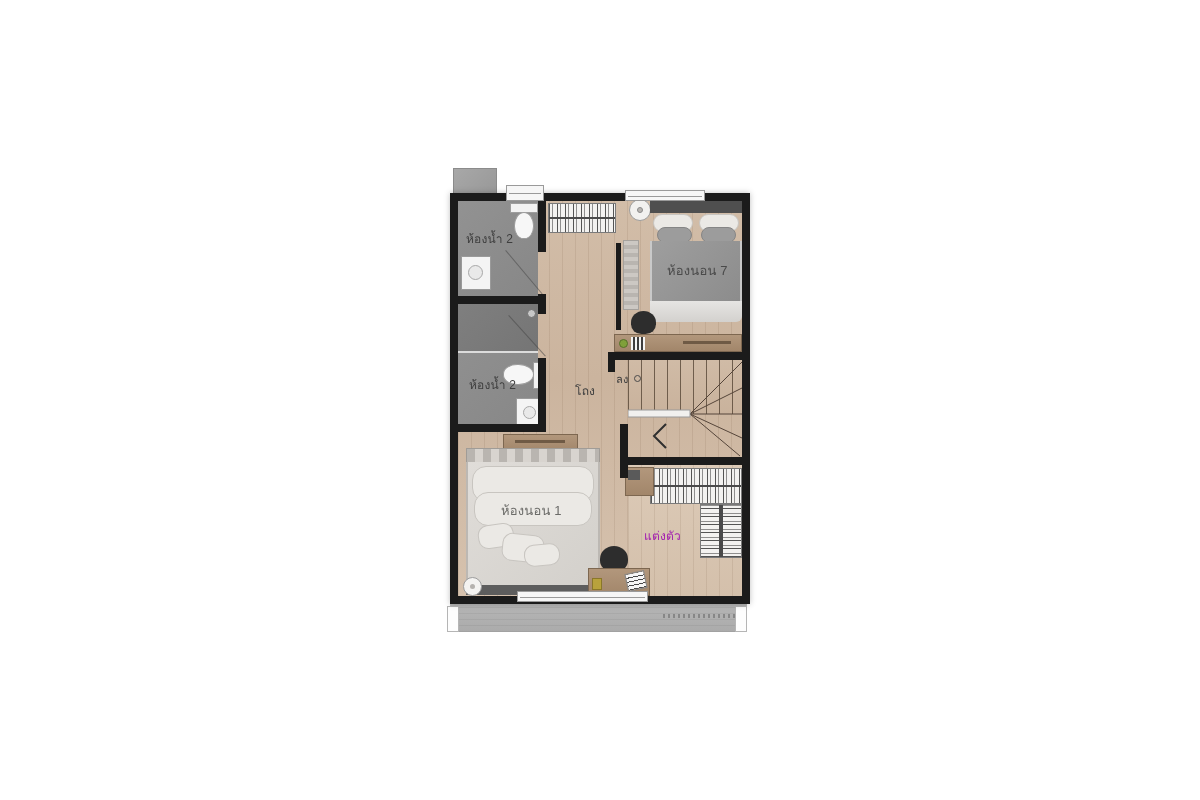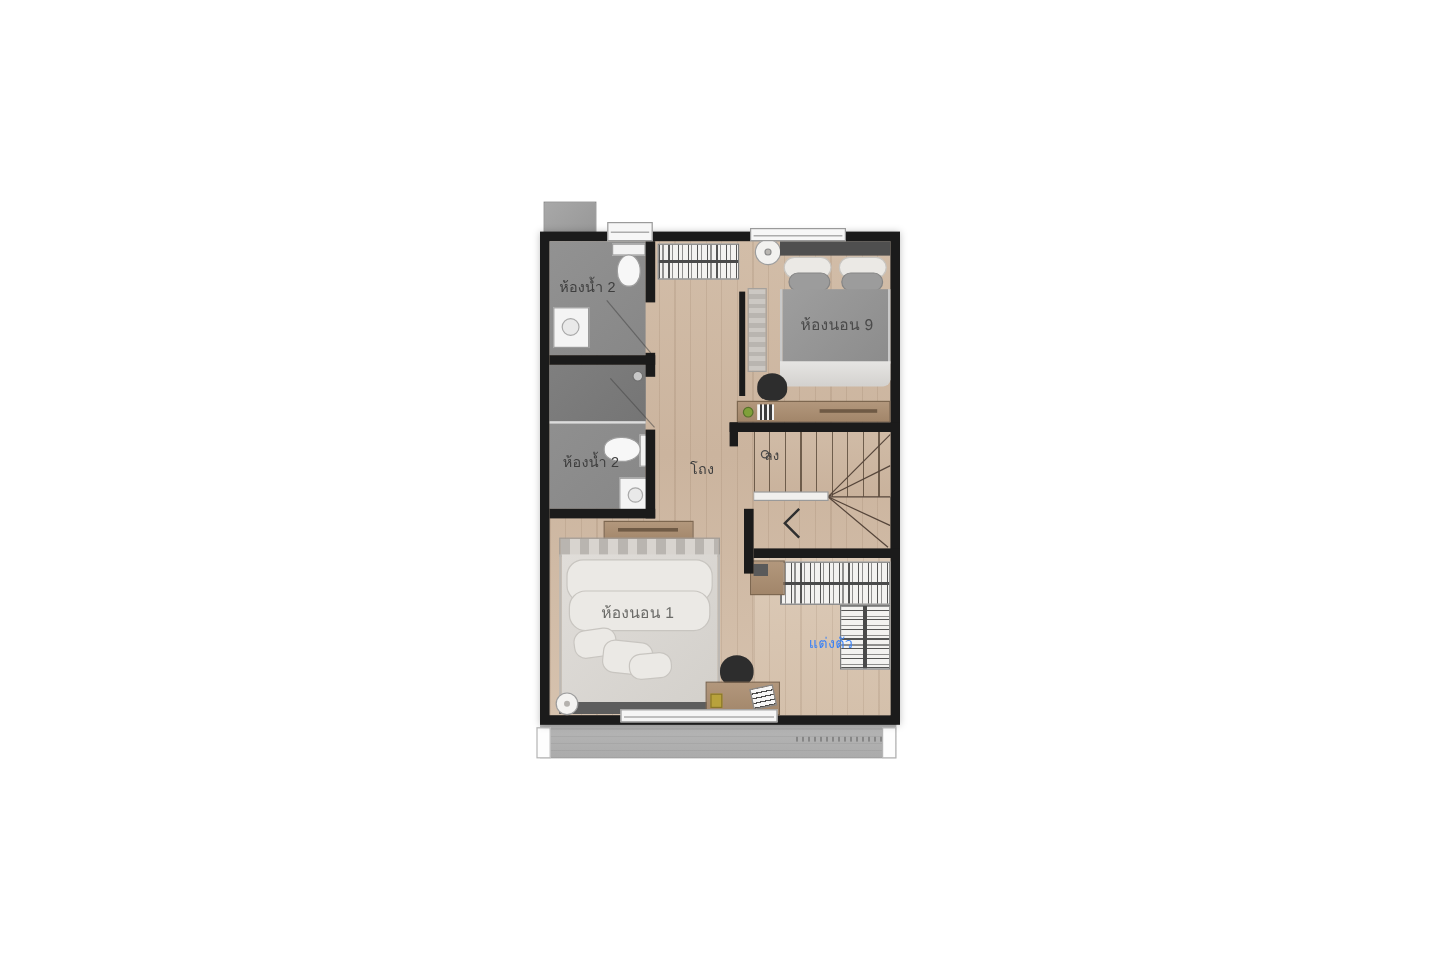--- a/index.html
+++ b/index.html
@@ -142,20 +142,20 @@
   <div class="abs wall" style="left:608px;top:352px;width:7px;height:20px;"></div>
   <div class="abs wall" style="left:620px;top:424px;width:8px;height:54px;"></div>
   <div class="abs wall" style="left:628px;top:457px;width:122px;height:8px;"></div>
 
   <div class="abs window" style="left:506px;top:185px;width:38px;height:16px;"></div>
   <div class="abs window" style="left:625px;top:190px;width:80px;height:11px;"></div>
   <div class="abs window" style="left:517px;top:591px;width:131px;height:11px;"></div>
 
   <div class="abs label" style="left:466px;top:229px;">ห้องน้ำ 2</div>
   <div class="abs label" style="left:469px;top:375px;">ห้องน้ำ 2</div>
-  <div class="abs label label-lg" style="left:667px;top:260px;color:#4a4a4a;">ห้องนอน 9</div>
+  <div class="abs label label-lg" style="left:667px;top:260px;color:#4a4a4a;">ห้องนอน 7</div>
   <div class="abs label label-lg" style="left:501px;top:500px;color:#6b6b68;text-align:right;">ห้องนอน 1</div>
   <div class="abs label" style="left:575px;top:381px;">โถง</div>
-  <div class="abs label" style="left:616px;top:370px;font-size:11px;margin-left:21px;">ลง</div>
+  <div class="abs label" style="left:616px;top:370px;font-size:11px;">ลง</div>
   <div class="abs circle" style="left:634px;top:375px;width:7px;height:7px;border:1.5px solid #4a4a4a;background:rgba(0,0,0,0);"></div>
-  <div class="abs label" style="left:674px;top:526px;color:#3b82f6;">แต่งตัว</div>
+  <div class="abs label" style="left:644px;top:526px;color:#a21caf;">แต่งตัว</div>
 
 </div>
 
 </body></html>

